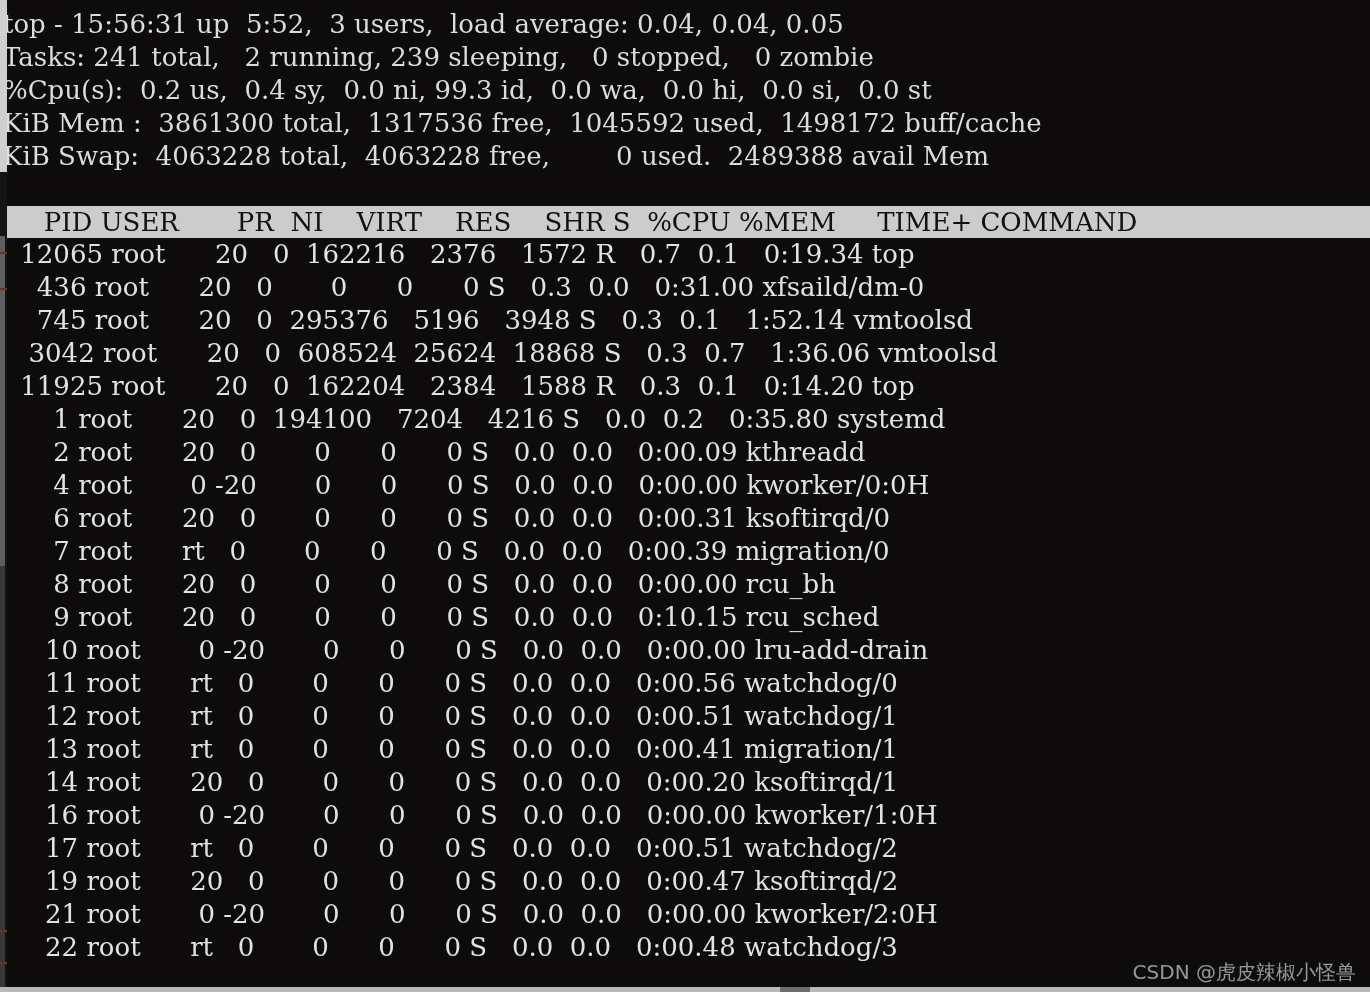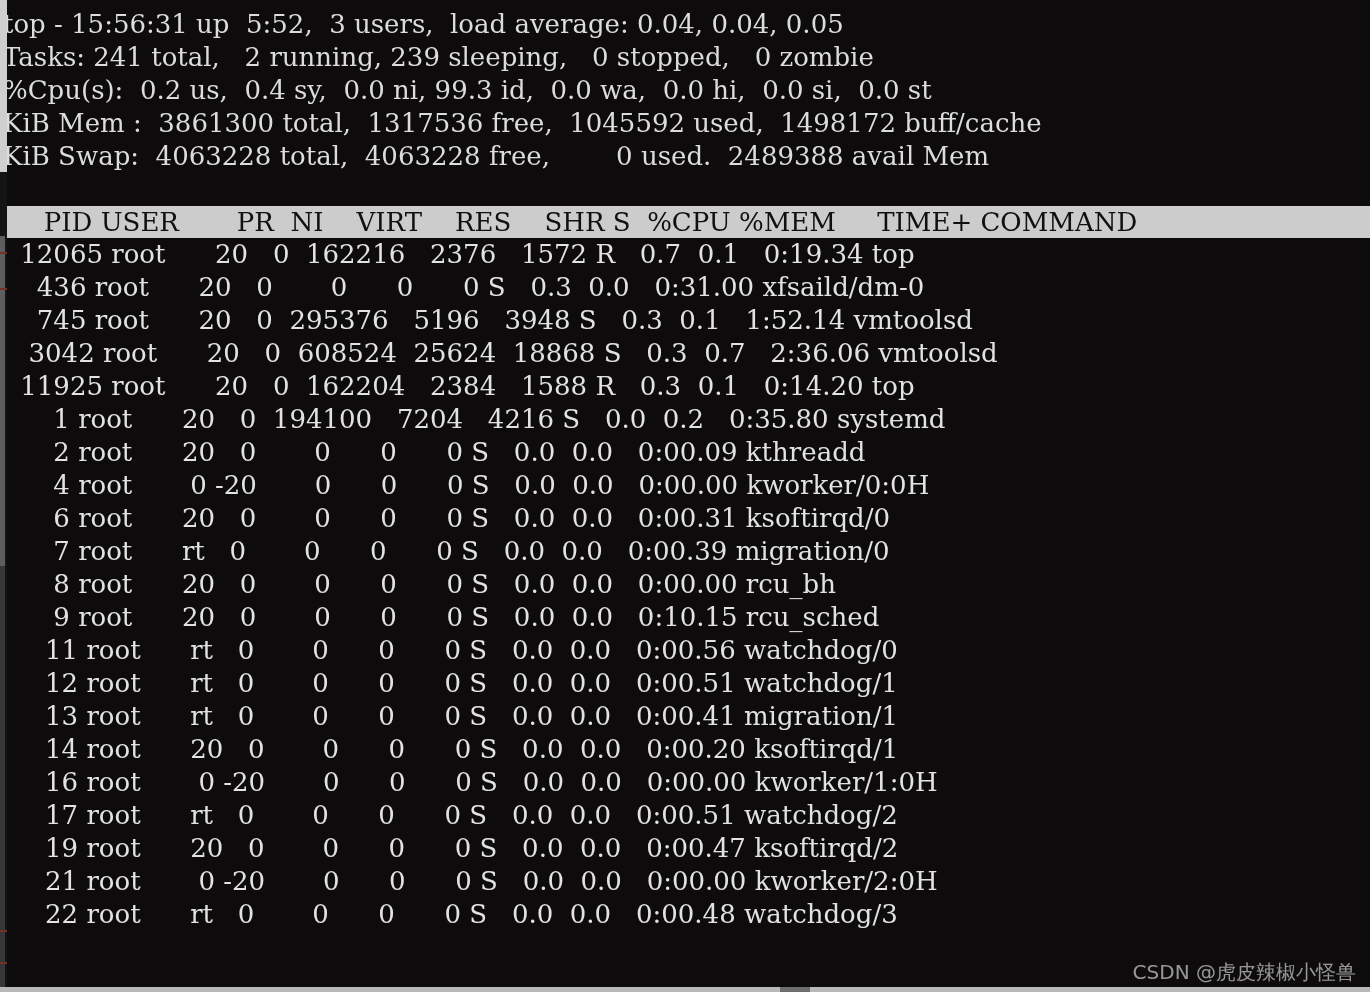--- a/index.html
+++ b/index.html
@@ -165,29 +165,30 @@
     </div>
 
     <div class="blank-line"></div>
 
     <div class="colhead">   PID USER       PR  NI    VIRT    RES    SHR S  %CPU %MEM     TIME+ COMMAND</div>
 
     <div class="proc" id="process-rows">
         <div class="trow"> 12065 root      20   0  162216   2376   1572 R   0.7  0.1   0:19.34 top</div>
         <div class="trow">   436 root      20   0       0      0      0 S   0.3  0.0   0:31.00 xfsaild/dm-0</div>
         <div class="trow">   745 root      20   0  295376   5196   3948 S   0.3  0.1   1:52.14 vmtoolsd</div>
-        <div class="trow">  3042 root      20   0  608524  25624  18868 S   0.3  0.7   2:36.06 vmtoolsd</div>
+        <div class="trow">  3042 root      20   0  608524  25624  18868 S   0.3  0.7   1:36.06 vmtoolsd</div>
         <div class="trow"> 11925 root      20   0  162204   2384   1588 R   0.3  0.1   0:14.20 top</div>
         <div class="trow">     1 root      20   0  194100   7204   4216 S   0.0  0.2   0:35.80 systemd</div>
         <div class="trow">     2 root      20   0       0      0      0 S   0.0  0.0   0:00.09 kthreadd</div>
         <div class="trow">     4 root       0 -20       0      0      0 S   0.0  0.0   0:00.00 kworker/0:0H</div>
         <div class="trow">     6 root      20   0       0      0      0 S   0.0  0.0   0:00.31 ksoftirqd/0</div>
         <div class="trow">     7 root      rt   0       0      0      0 S   0.0  0.0   0:00.39 migration/0</div>
         <div class="trow">     8 root      20   0       0      0      0 S   0.0  0.0   0:00.00 rcu_bh</div>
         <div class="trow">     9 root      20   0       0      0      0 S   0.0  0.0   0:10.15 rcu_sched</div>
+        <div class="trow">    10 root       0 -20       0      0      0 S   0.0  0.0   0:00.00 lru-add-drain</div>
         <div class="trow">    11 root      rt   0       0      0      0 S   0.0  0.0   0:00.56 watchdog/0</div>
         <div class="trow">    12 root      rt   0       0      0      0 S   0.0  0.0   0:00.51 watchdog/1</div>
         <div class="trow">    13 root      rt   0       0      0      0 S   0.0  0.0   0:00.41 migration/1</div>
         <div class="trow">    14 root      20   0       0      0      0 S   0.0  0.0   0:00.20 ksoftirqd/1</div>
         <div class="trow">    16 root       0 -20       0      0      0 S   0.0  0.0   0:00.00 kworker/1:0H</div>
         <div class="trow">    17 root      rt   0       0      0      0 S   0.0  0.0   0:00.51 watchdog/2</div>
         <div class="trow">    19 root      20   0       0      0      0 S   0.0  0.0   0:00.47 ksoftirqd/2</div>
         <div class="trow">    21 root       0 -20       0      0      0 S   0.0  0.0   0:00.00 kworker/2:0H</div>
         <div class="trow">    22 root      rt   0       0      0      0 S   0.0  0.0   0:00.48 watchdog/3</div>
       </div>

